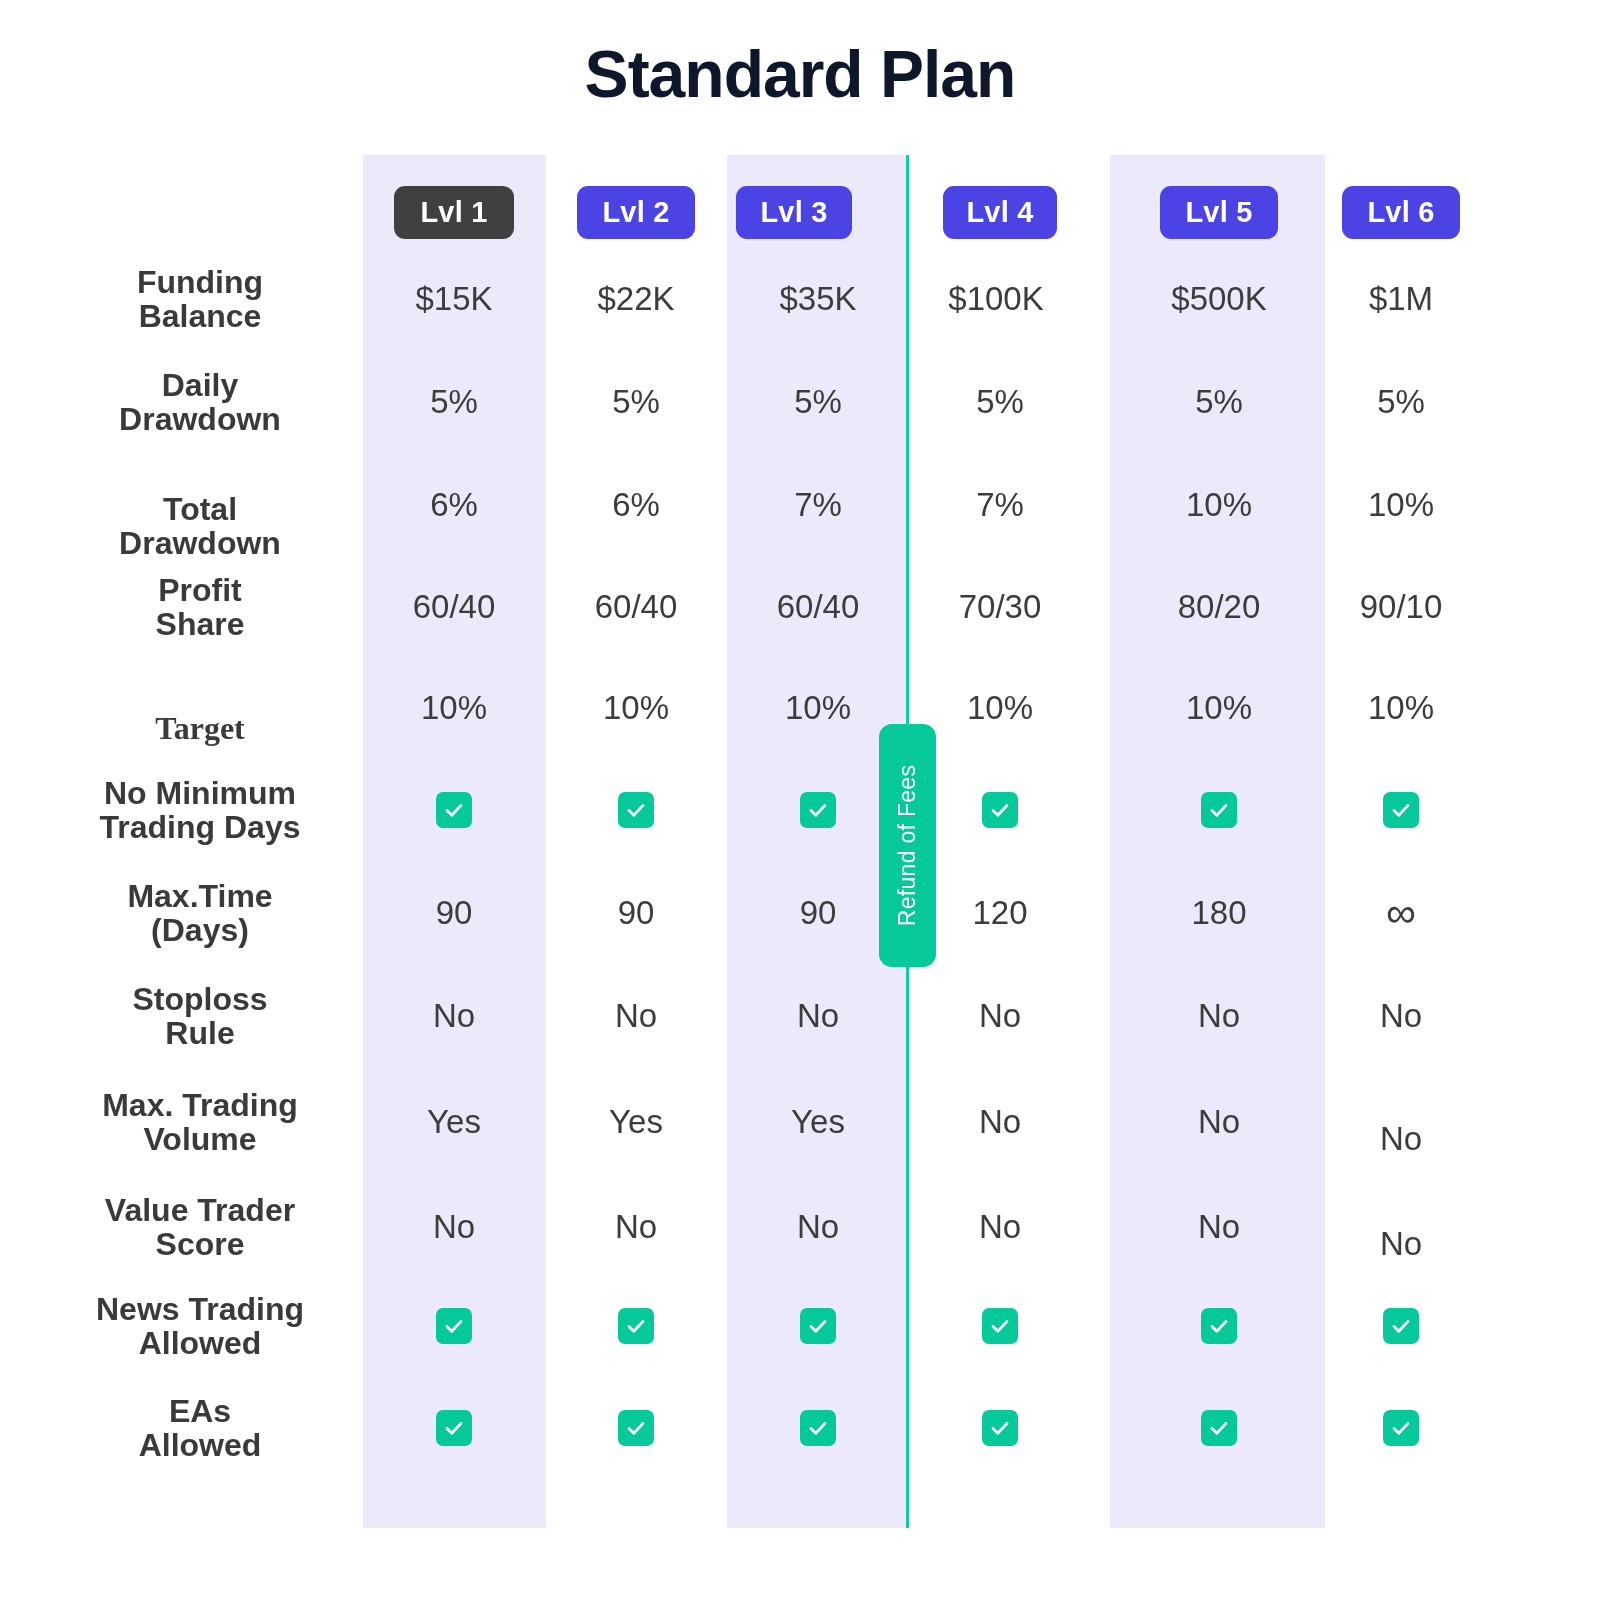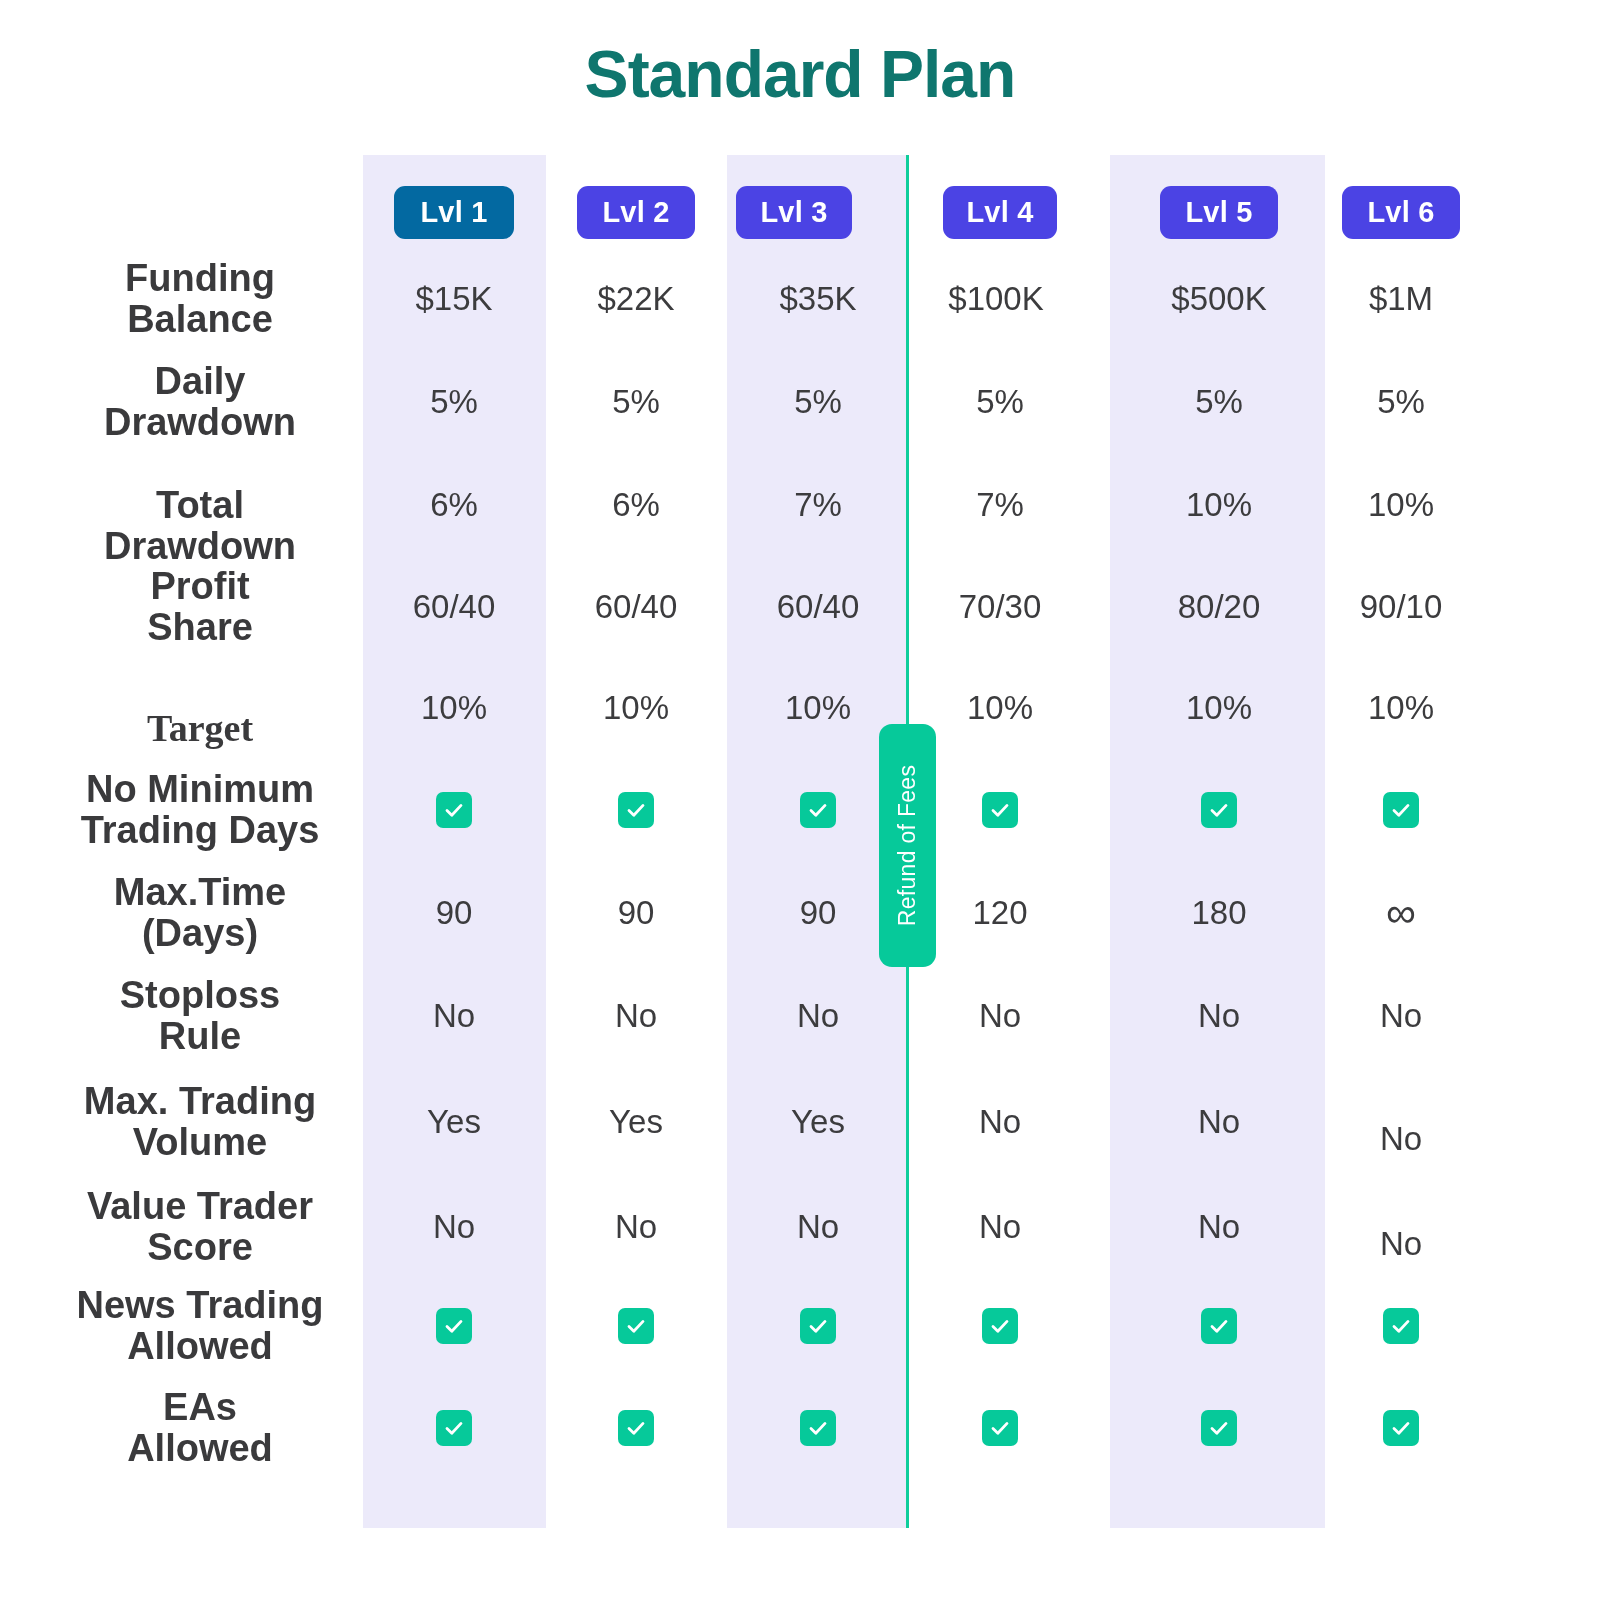--- a/index.html
+++ b/index.html
@@ -24,21 +24,21 @@
   
   #page-title {
     position: absolute;
     left: 0;
     top: 36px;
     width: 1600px;
     text-align: center;
     font-size: 66px;
     font-weight: bold;
     letter-spacing: -1px;
-    color: #0f766e;
+    color: #0f172a;
   }
 
   
   .col-strip {
     position: absolute;
     top: 155px;
     height: 1373px;
     background: #ECEAFA;
   }
 
@@ -89,21 +89,21 @@
     letter-spacing: 0.2px;
   }
 
   
   .row-label {
     position: absolute;
     left: 30px;
     width: 340px;
     text-align: center;
     color: #3a3a3c;
-    font-size: 38px;
+    font-size: 32px;
     font-weight: bold;
     line-height: 1.07;
     transform: translateY(-50%);
   }
 
   
   .cell {
     position: absolute;
     width: 160px;
     text-align: center;
@@ -137,21 +137,21 @@
 
   <div id="strips">
       <div class="col-strip" style="left: 363px; width: 183px;"></div>
       <div class="col-strip" style="left: 727px; width: 181px;"></div>
       <div class="col-strip" style="left: 1110px; width: 215px;"></div>
     </div>
 
   <div id="teal-divider"></div>
 
   <div id="badges">
-      <div class="lvl-badge" style="left: 394px; width: 120px; background: #0369a1;">Lvl 1</div>
+      <div class="lvl-badge" style="left: 394px; width: 120px; background: #404040;">Lvl 1</div>
       <div class="lvl-badge" style="left: 577px; width: 118px; background: rgb(75, 67, 228);">Lvl 2</div>
       <div class="lvl-badge" style="left: 736px; width: 116px; background: rgb(75, 67, 228);">Lvl 3</div>
       <div class="lvl-badge" style="left: 943px; width: 114px; background: rgb(75, 67, 228);">Lvl 4</div>
       <div class="lvl-badge" style="left: 1160px; width: 118px; background: rgb(75, 67, 228);">Lvl 5</div>
       <div class="lvl-badge" style="left: 1342px; width: 118px; background: rgb(75, 67, 228);">Lvl 6</div>
     </div>
 
   <div id="row-labels">
       <div class="row-label" style="top: 299px;">Funding<br>Balance</div>
       <div class="row-label" style="top: 402px;">Daily<br>Drawdown</div>

